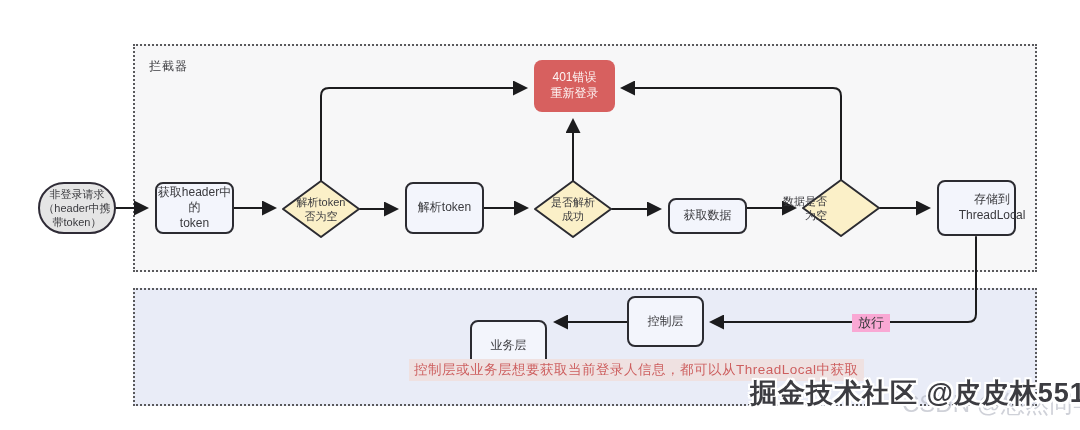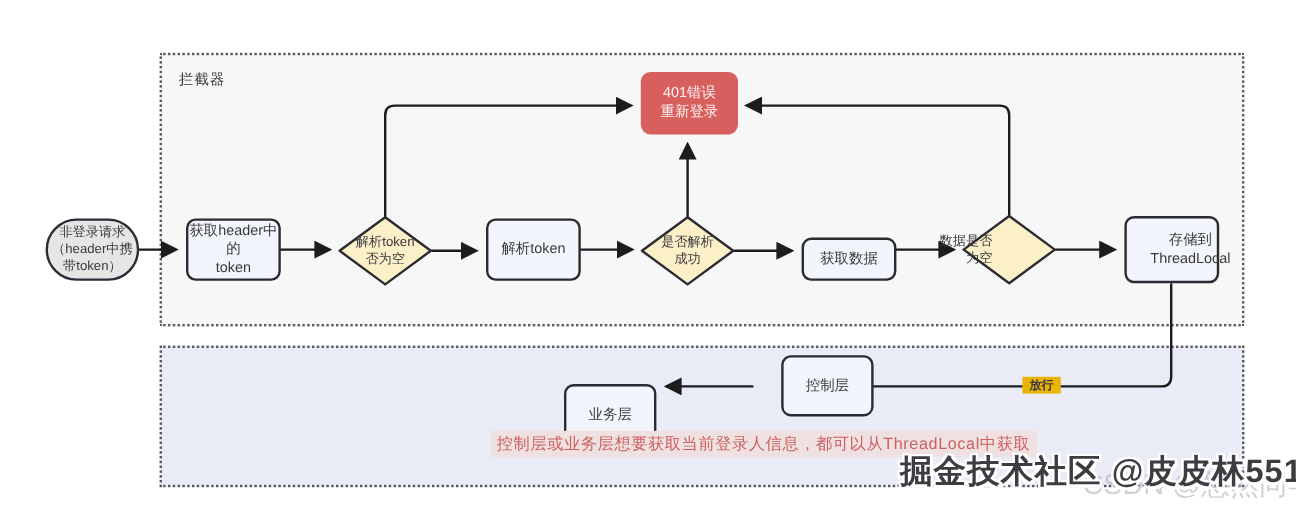--- a/index.html
+++ b/index.html
@@ -15,22 +15,22 @@
   #connector-layer { position: absolute; left: 0; top: 0; z-index: 2; }
 
   .node { position: absolute; display: flex; align-items: center; justify-content: center;
           text-align: center; z-index: 3; white-space: pre-line; line-height: 1.3; }
   .rect-node { background: #f3f5fc; border: 2px solid #2b2b31; border-radius: 8px; font-size: 12px; color: #3a3a3e; }
   .ellipse-node { background: #e5e5e5; border: 2px solid #2f2b36; border-radius: 30px; font-size: 11px; color: #3a3a3e; }
   .diamond-label { position: absolute; z-index: 3; text-align: center; font-size: 11px; color: #3a3a3e;
                    white-space: pre-line; line-height: 1.3; display: flex; align-items: center; justify-content: center; }
   .red-node { background: #d7605f; border-radius: 8px; color: #fdf3f3; font-size: 12px; }
 
-  #release-label { position: absolute; left: 852px; top: 314px; z-index: 3; background: #eab308;
-                   padding: 0 6px; font-size: 10px; color: #3a3a3e; font-weight: bold; }
+  #release-label { position: absolute; left: 852px; top: 314px; z-index: 3; background: #f9a8d4;
+                   padding: 0 6px; font-size: 13px; color: #3a3a3e; }
 
   #annotation { position: absolute; left: 409px; top: 359px; z-index: 3; background: #efe1e1;
                 color: #cd5f5f; font-size: 13.5px; padding: 2px 5px; letter-spacing: 0.5px; }
 
   #watermark-faint { position: absolute; left: 902px; top: 388px; z-index: 4; font-size: 24px;
                      color: #b6b9c4; opacity: 0.65; white-space: nowrap; }
   #watermark-main { position: absolute; left: 750px; top: 375px; z-index: 5; font-size: 27px; font-weight: 700;
                     color: #3c3c41; white-space: nowrap; letter-spacing: 1px;
                     text-shadow: -2px -2px 0 #fff, 2px -2px 0 #fff, -2px 2px 0 #fff, 2px 2px 0 #fff,
                                  -2px 0 0 #fff, 2px 0 0 #fff, 0 -2px 0 #fff, 0 2px 0 #fff; }
@@ -88,21 +88,21 @@
 否为空</div>
   <div class="diamond-label" style="left:537px; top:195px; width:72px; height:28px;">是否解析
 成功</div>
   <div class="diamond-label" style="left:769px; top:194px; width:72px; height:28px;text-align:right;">数据是否
 为空</div>
 
   <div class="node red-node" style="left:534px; top:60px; width:81px; height:52px;">401错误
 重新登录</div>
 
   <div class="node rect-node" style="left:470px; top:296px; width:77px; height:51px;margin-top:24px;">业务层</div>
-  <div class="node rect-node" style="left:627px; top:296px; width:77px; height:51px;margin-left:24px;">控制层</div>
+  <div class="node rect-node" style="left:627px; top:296px; width:77px; height:51px;">控制层</div>
 
   <div id="release-label">放行</div>
 
   <div id="annotation">控制层或业务层想要获取当前登录人信息，都可以从ThreadLocal中获取</div>
 
   <div id="watermark-faint">CSDN @悠然同学</div>
   <div id="watermark-main">掘金技术社区 @皮皮林551</div>
 
 </div>
 

